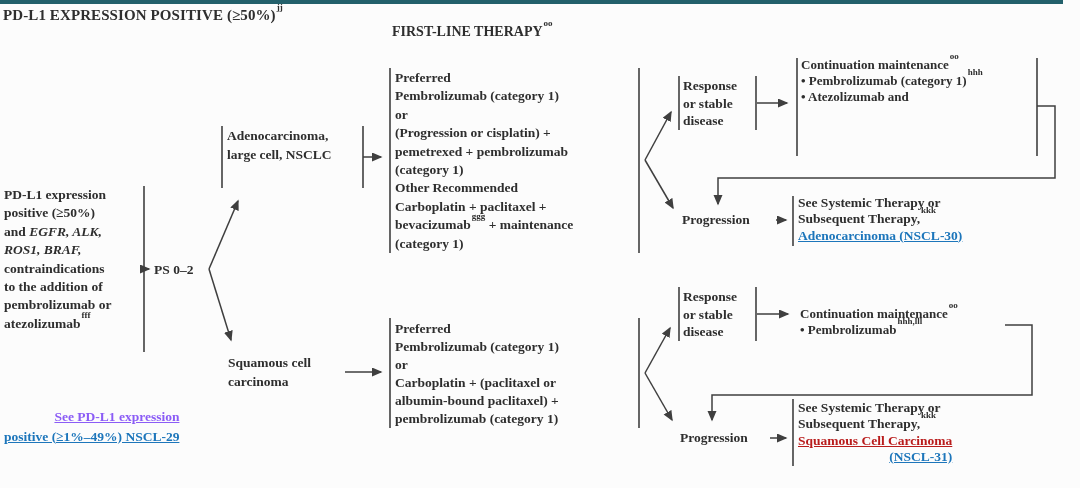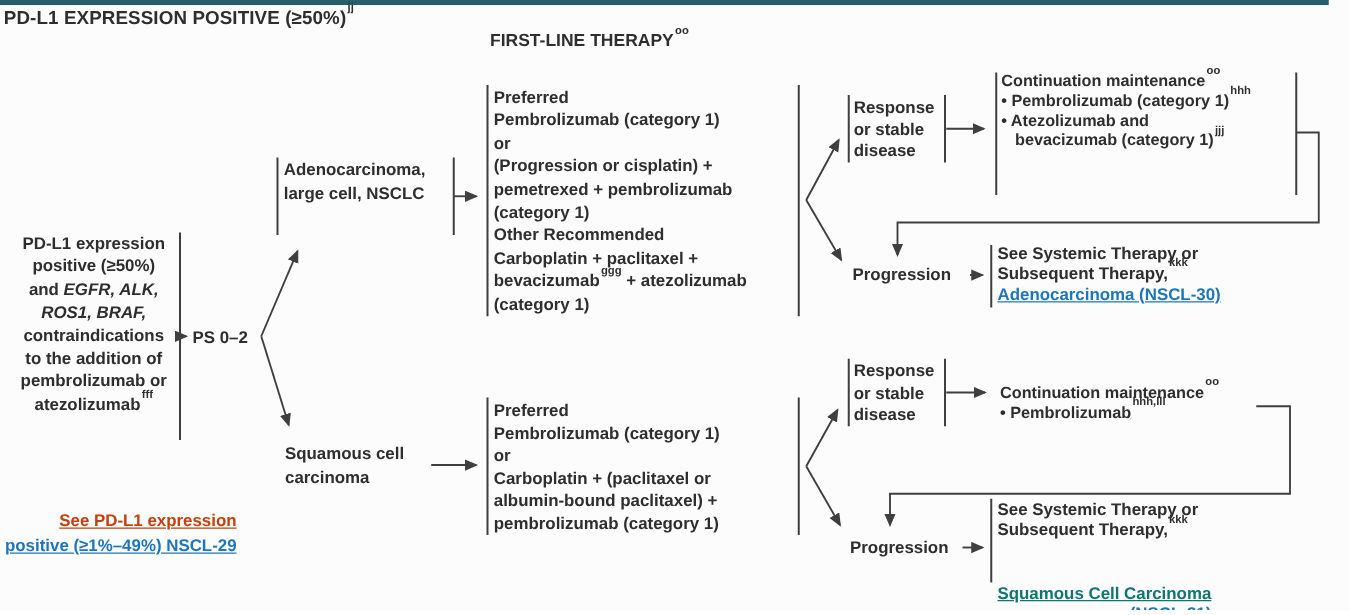--- a/index.html
+++ b/index.html
@@ -1,27 +1,27 @@
 <!DOCTYPE html>
 <html><head>
 <meta charset="utf-8">
 <style>
   html,body{margin:0;padding:0;background:#fff;}
   .stage{position:relative;width:1080px;height:488px;background:#fcfcfc;
-         font-family:Liberation Sans, sans-serif;overflow:hidden;}
+         font-family:Liberation Serif, serif;overflow:hidden;}
   svg.wires{position:absolute;left:0;top:0;z-index:1;}
   .wires line,.wires polyline{stroke:#3f3f3f;stroke-width:1.6;fill:none;}
   .wires .arrow{stroke-width:1.5;}
   .t{position:absolute;z-index:2;font-weight:700;color:#2e2e2e;font-size:13.5px;line-height:18.4px;}
   .ln{display:block;white-space:nowrap;}
   sup{font-size:9px;line-height:0;position:relative;top:-4.5px;margin-left:1px;font-weight:700;}
   .ind{padding-left:11px;}
   #title{left:3px;top:6px;font-size:15px;letter-spacing:0.1px;}
   #therapy-label{left:392px;top:23px;font-size:14px;}
-  #criteria{left:4px;top:186px;width:142px;text-align:center;}
+  #criteria{left:4px;top:186px;width:142px;}
   #ps-label{left:154px;top:261px;}
   #adeno-label{left:227px;top:126px;line-height:19.3px;}
   #squam-label{left:228px;top:353px;line-height:19px;}
   #adeno-regimen{left:395px;top:69px;}
   #squam-regimen{left:395px;top:320px;line-height:18px;}
   #response-top{left:683px;top:77px;line-height:17.7px;}
   #response-bottom{left:683px;top:288px;line-height:17.7px;}
   #maint-top{left:801px;top:57px;font-size:13px;line-height:15.8px;}
   #maint-bottom{left:800px;top:306px;font-size:13px;line-height:16px;}
   #progression-top{left:682px;top:211px;}
@@ -111,21 +111,21 @@
 
   <div class="t" id="adeno-regimen">
     <span class="ln">Preferred</span>
     <span class="ln">Pembrolizumab (category 1)</span>
     <span class="ln">or</span>
     <span class="ln">(Progression or cisplatin) +</span>
     <span class="ln">pemetrexed + pembrolizumab</span>
     <span class="ln">(category 1)</span>
     <span class="ln">Other Recommended</span>
     <span class="ln">Carboplatin + paclitaxel +</span>
-    <span class="ln"><span>bevacizumab</span><sup>ggg</sup><span> + atezolizumab</span></span>
+    <span class="ln"><span>bevacizumab</span><sup>ggg</sup><span> + maintenance</span></span>
     <span class="ln">(category 1)</span>
   </div>
 
   <div class="t" id="squam-regimen">
     <span class="ln">Preferred</span>
     <span class="ln">Pembrolizumab (category 1)</span>
     <span class="ln">or</span>
     <span class="ln">Carboplatin + (paclitaxel or</span>
     <span class="ln">albumin-bound paclitaxel) +</span>
     <span class="ln">pembrolizumab (category 1)</span>
@@ -135,21 +135,20 @@
     <span class="ln">Response</span>
     <span class="ln">or stable</span>
     <span class="ln">disease</span>
   </div>
   <div class="t" id="progression-top">Progression</div>
 
   <div class="t" id="maint-top">
     <span class="ln"><span>Continuation maintenance</span><sup>oo</sup></span>
     <span class="ln"><span>• Pembrolizumab (category 1)</span><sup>hhh</sup></span>
     <span class="ln">• Atezolizumab and</span>
-    <span class="ln ind"><span>bevacizumab (category 1)</span><sup>jjj</sup></span>
   </div>
 
   <div class="t" id="see-adeno">
     <span class="ln">See Systemic Therapy or</span>
     <span class="ln"><span>Subsequent Therapy,</span><sup>kkk</sup></span>
     <span class="ln blink" style="color: rgb(29, 118, 187);">Adenocarcinoma (NSCL-30)</span>
   </div>
 
   <div class="t" id="response-bottom">
     <span class="ln">Response</span>
@@ -160,23 +159,23 @@
 
   <div class="t" id="maint-bottom">
     <span class="ln"><span>Continuation maintenance</span><sup>oo</sup></span>
     <span class="ln"><span>• Pembrolizumab</span><sup>hhh,lll</sup></span>
   </div>
 
   <div class="t" id="see-squam">
     <span class="ln">See Systemic Therapy or</span>
     <span class="ln"><span>Subsequent Therapy,</span><sup>kkk</sup></span>
     <span>
-      <span class="ln blink" style="color: #0f766e; margin-top: 34px;">Squamous Cell Carcinoma</span>
+      <span class="ln blink" style="color: #b91c1c;">Squamous Cell Carcinoma</span>
       <span class="ln blink" style="color: rgb(29, 118, 187);">(NSCL-31)</span>
     </span>
   </div>
 
   <div class="t" id="footer-link">
-    <span class="ln blink" style="color: #c2410c;">See PD-L1 expression</span>
+    <span class="ln blink" style="color: #8b5cf6;">See PD-L1 expression</span>
     <span class="ln blink" style="color: rgb(29, 118, 187);">positive (≥1%–49%) NSCL-29</span>
   </div>
 
 </div>
 
 </body></html>

